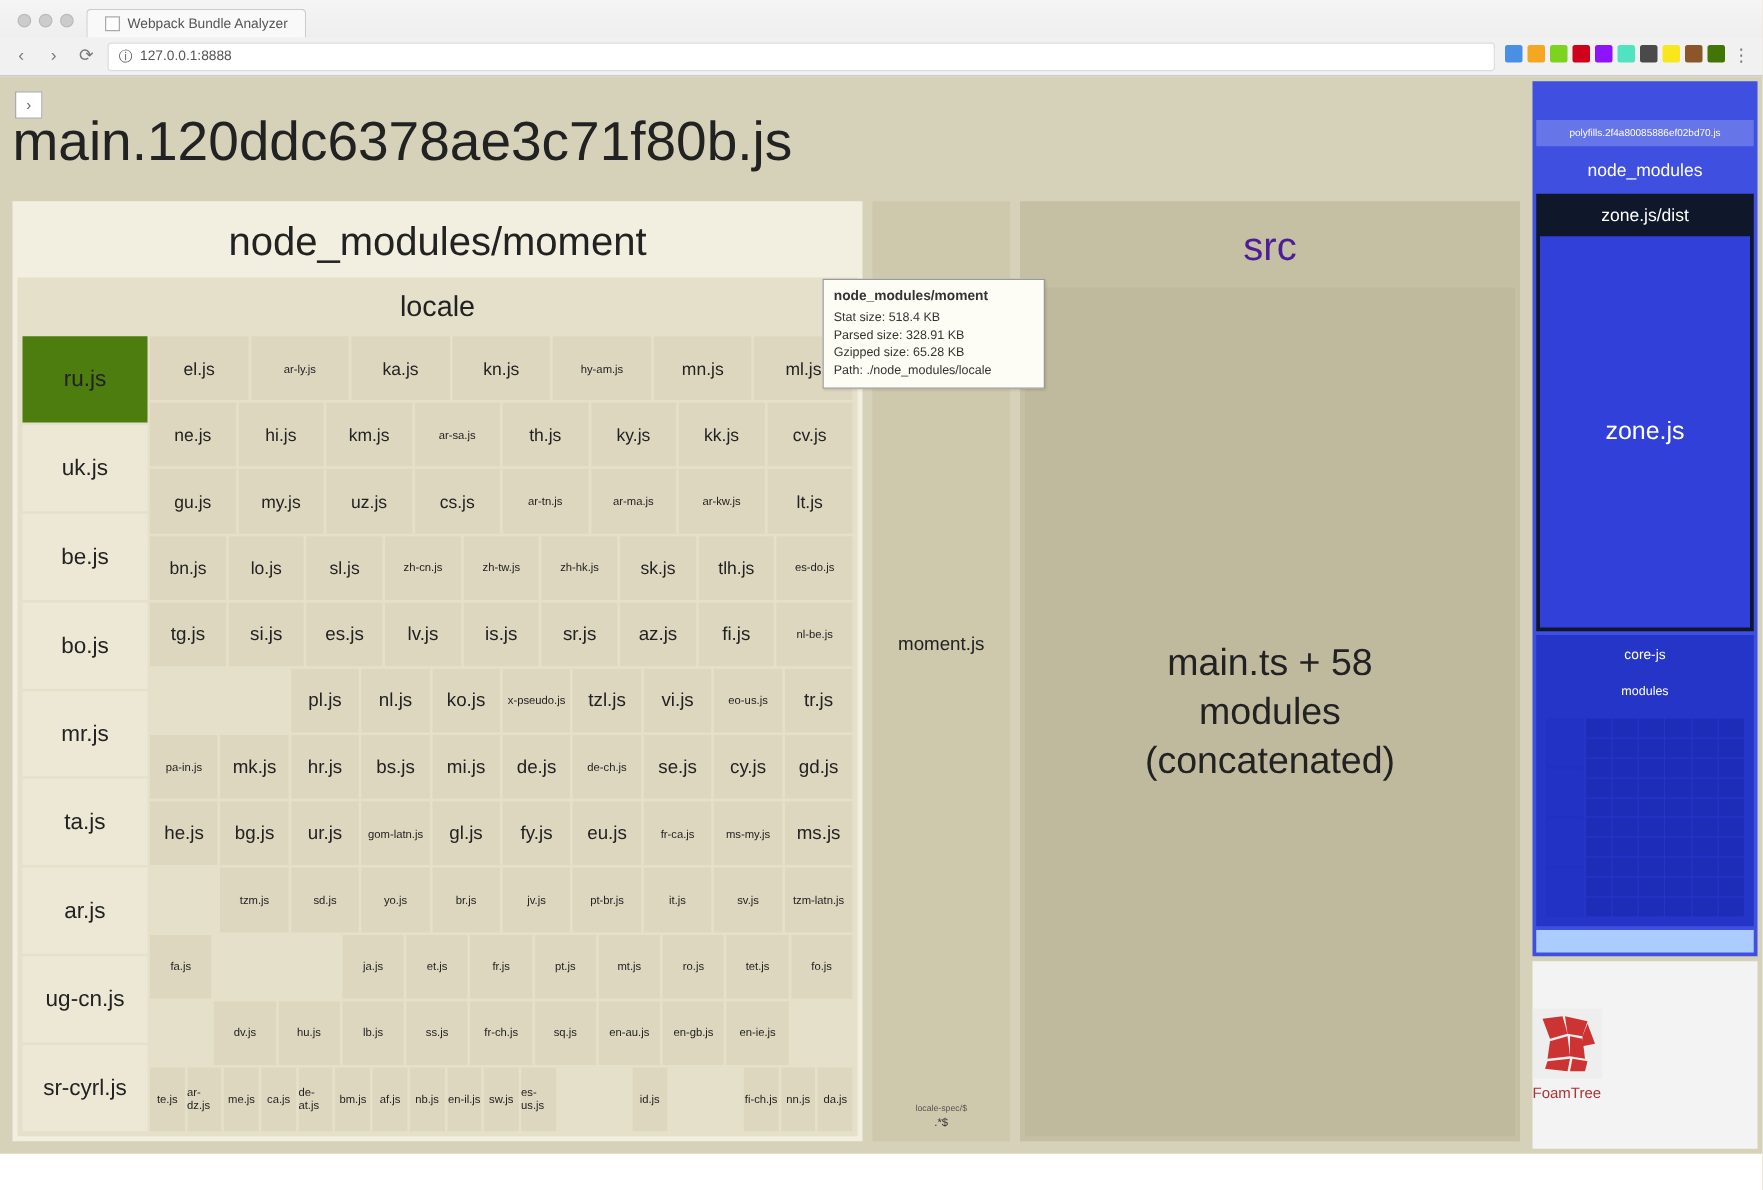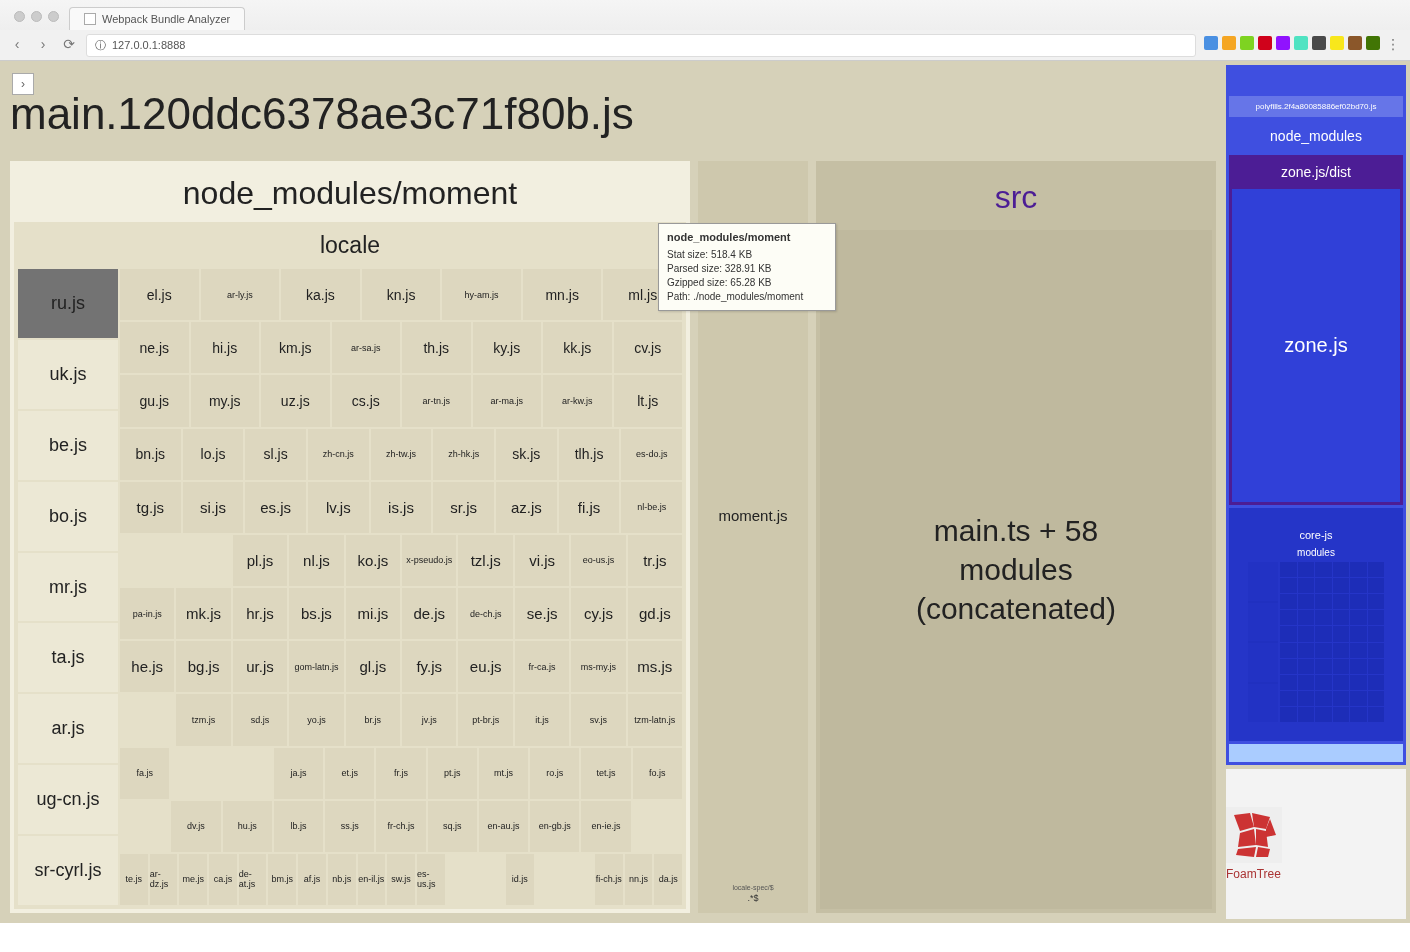--- a/index.html
+++ b/index.html
@@ -30,21 +30,21 @@
 .bundle-body { flex: 1; display: flex; gap: 8px; }
 
 
 .moment-col { flex: 0 0 680px; background: #f2efe0; display: flex; flex-direction: column; padding: 4px; position: relative; }
 .moment-title { text-align: center; font-size: 32px; color: #222; padding: 10px 0; font-weight: normal; background: #f2efe0; }
 .locale-wrap { flex: 1; background: #e5e0c9; display: flex; flex-direction: column; padding: 4px; }
 .locale-title { text-align: center; font-size: 23px; color: #222; padding: 6px 0 10px; }
 .locale-grid { flex: 1; display: flex; gap: 2px; }
 .locale-left { width: 100px; display: flex; flex-direction: column; gap: 2px; }
 .locale-left .cell { flex: 1; background: #ece8d5; display: flex; align-items: center; justify-content: center; font-size: 18px; color: #222; }
-.locale-left .cell:first-child { background: #737373; }
+.locale-left .cell:first-child { background: #4d7c0f; }
 .locale-main { flex: 1; display: flex; flex-direction: column; gap: 2px; }
 .lrow { flex: 1; display: flex; gap: 2px; }
 .lcell { flex: 1; background: #ddd7bf; display: flex; align-items: center; justify-content: center; font-size: 13px; color: #222; }
 .lcell.s14 { font-size: 14px; }
 .lcell.s11 { font-size: 15px; text-align: right; }
 .lcell.s9 { font-size: 9px; }
 
 
 .momentjs-col { width: 110px; background: #cec8ad; display: flex; flex-direction: column; gap: 4px; }
 .momentjs-main { flex: 1; display: flex; align-items: center; justify-content: center; font-size: 15px; color: #222; }
@@ -58,24 +58,24 @@
 
 
 .tooltip { position: absolute; top: 62px; right: -146px; background: #fdfdf6; border: 1px solid #999; padding: 6px 8px; font-size: 10px; color: #333; line-height: 1.4; z-index: 20; box-shadow: 1px 1px 2px rgba(0,0,0,0.15); width: 178px;}
 .tooltip .tt-title { font-weight: bold; margin-bottom: 3px; font-size: 11px; }
 
 
 .right-col { width: 180px; display: flex; flex-direction: column; gap: 4px; }
 .poly-bundle { flex: 1; background: #3f4fe0; display: flex; flex-direction: column; padding: 3px; gap: 3px; }
 .poly-title { background: #6675e8; color: #fff; font-size: 8px; text-align: center; padding: 6px 2px; margin-top: 28px; }
 .poly-nm { color: #fff; font-size: 14px; text-align: center; padding: 8px 0; }
-.poly-zone-wrap { background: #4c1d95; display: flex; flex-direction: column; padding: 3px; gap: 3px; flex: 0 0 350px;}
+.poly-zone-wrap { background: #0f172a; display: flex; flex-direction: column; padding: 3px; gap: 3px; flex: 0 0 350px;}
 .poly-zone-dist { color: #fff; font-size: 14px; text-align: center; padding: 6px 0; }
 .poly-zone { flex: 1; background: #3040d8; color: #fff; display: flex; align-items: center; justify-content: center; font-size: 20px; }
-.poly-core-wrap { flex: 1; background: #2535c8; padding: 19px; display: flex; flex-direction: column; gap: 2px; }
+.poly-core-wrap { flex: 1; background: #2535c8; padding: 8px; display: flex; flex-direction: column; gap: 14px; }
 .poly-core-title { color: #fff; font-size: 11px; text-align: center; padding: 2px; }
 .poly-core-mod { color: #fff; font-size: 10px; text-align: center; padding: 2px; }
 .poly-core-grid { flex: 1; display: grid; grid-template-columns: repeat(6,1fr); grid-auto-rows: 1fr; gap: 1px; }
 .poly-core-grid div { background: #1d2db8; }
 .poly-core-left { width: 30px; background:#2030c0; display:flex; flex-direction:column; gap:2px;}
 .poly-core-left div{ flex:1; background:#2232c4;}
 .poly-core-body { flex:1; display:flex; gap:2px;}
 .poly-tiny { height: 18px; background: #aaccff; }
 
 
@@ -133,21 +133,21 @@
     <div class="bundle-body">
 
       <div class="moment-col">
         <div class="moment-title">node_modules/moment</div>
 
         <div class="tooltip">
           <div class="tt-title">node_modules/moment</div>
           <div>Stat size: 518.4 KB</div>
           <div>Parsed size: 328.91 KB</div>
           <div>Gzipped size: 65.28 KB</div>
-          <div>Path: ./node_modules/moment</div>
+          <div>Path: ./node_modules/locale</div>
         </div>
 
         <div class="locale-wrap">
           <div class="locale-title">locale</div>
           <div class="locale-grid">
             <div class="locale-left" id="locale-left">
                 <div class="cell">ru.js</div>
                 <div class="cell">uk.js</div>
                 <div class="cell">be.js</div>
                 <div class="cell">bo.js</div>

